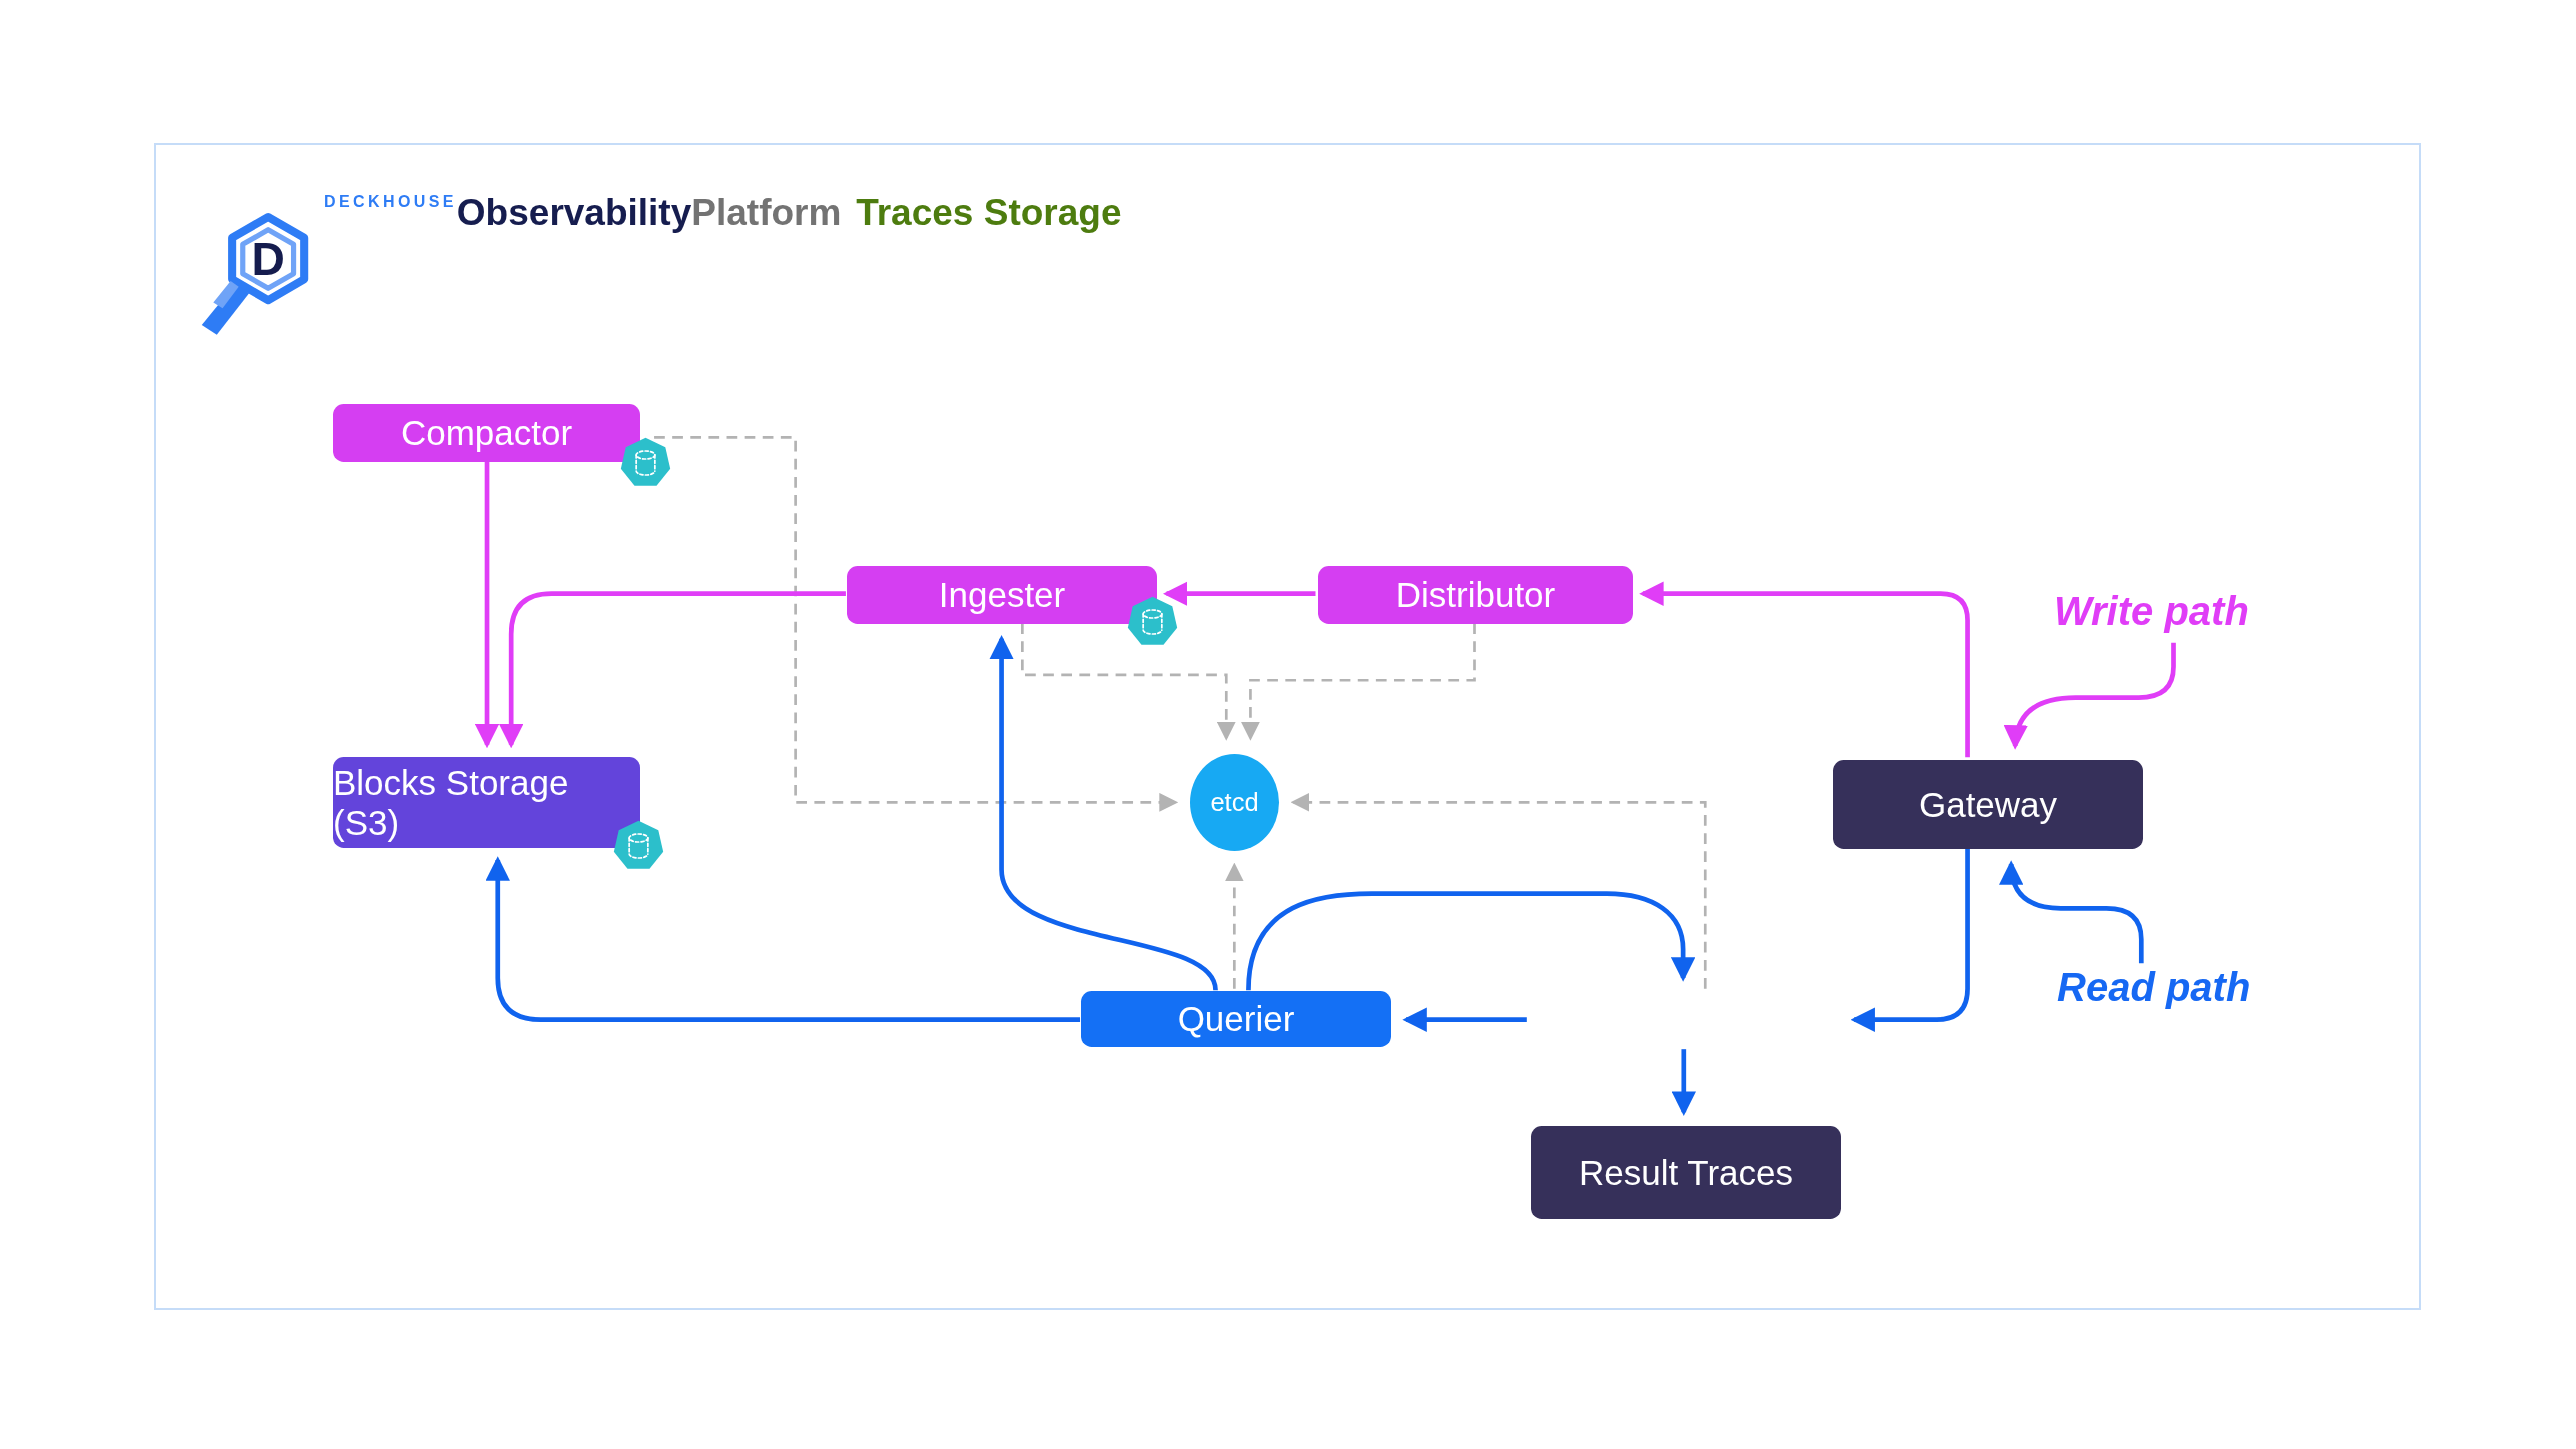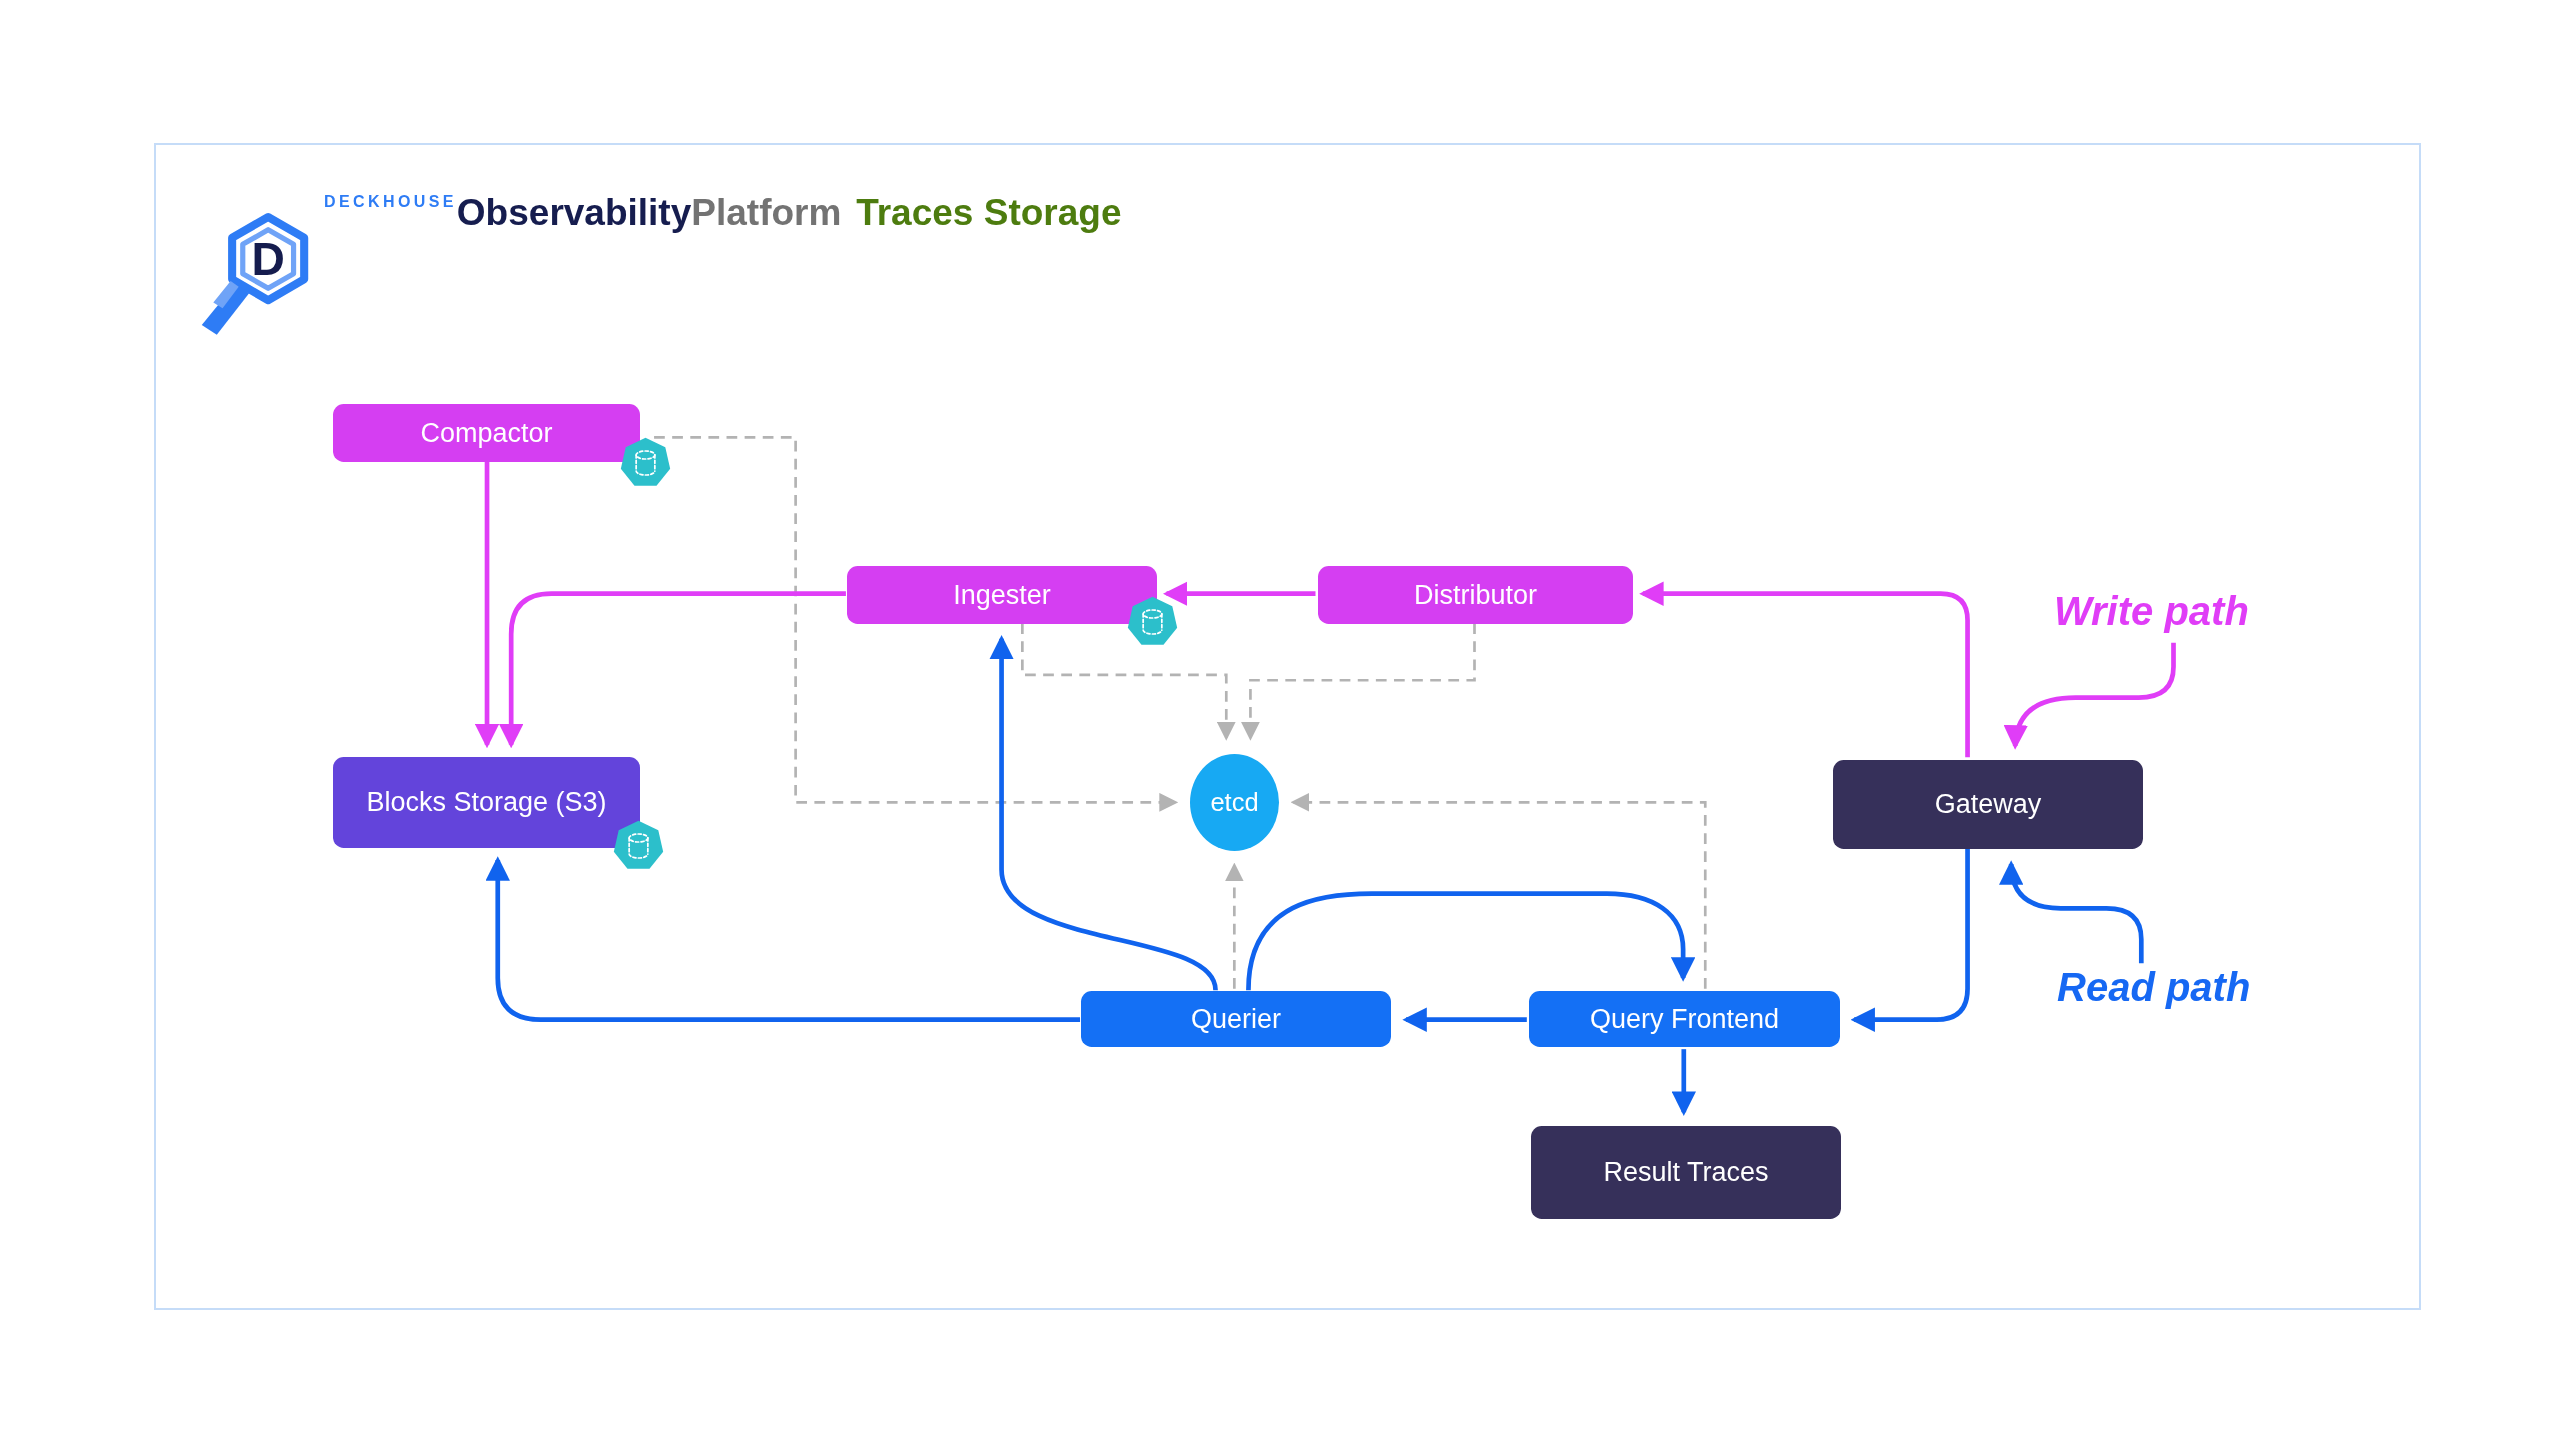--- a/index.html
+++ b/index.html
@@ -17,21 +17,21 @@
   .logo-brand{font-size:16px;font-weight:bold;letter-spacing:3.4px;color:#2e7cf5;margin-bottom:5.4px;}
   .logo-line1{font-size:37px;font-weight:bold;color:#161d4f;line-height:1.08;}
   .logo-row{display:flex;gap:14.8px;}
   .logo-line2{font-size:37px;font-weight:bold;color:#737373;line-height:1.08;}
   .logo-suffix{font-size:37px;font-weight:bold;color:#4d7c0f;line-height:1.08;}
   
   .edges{position:absolute;left:0;top:0;width:2576px;height:1449px;}
   
   .node{
     position:absolute;display:flex;align-items:center;justify-content:center;
-    color:#ffffff;font-size:27px;border-radius:10.7px;box-sizing:border-box;
+    color:#ffffff;font-size:35px;border-radius:10.7px;box-sizing:border-box;
   }
   .n-compactor{left:333px;top:404px;width:307px;height:58px;background:#d53ef2;}
   .n-ingester{left:847px;top:566px;width:310px;height:58px;background:#d53ef2;}
   .n-distributor{left:1318px;top:566px;width:315px;height:58px;background:#d53ef2;}
   .n-blocks{left:333px;top:757px;width:307px;height:91px;background:#6344db;}
   .n-gateway{left:1833px;top:760px;width:310px;height:89px;background:#36305a;}
   .n-querier{left:1081px;top:991px;width:310px;height:56px;background:#1470f5;}
   .n-qf{left:1529px;top:991px;width:311px;height:56px;background:#1470f5;}
   .n-result{left:1531px;top:1126px;width:310px;height:93px;background:#36305a;}
   .n-etcd{left:1190px;top:754px;width:89px;height:97px;background:#17a9f3;border-radius:50%;font-size:25.5px;}
@@ -121,23 +121,20 @@
   </div>
   <div class="node n-gateway">
     <span>Gateway</span>
   </div>
   <div class="node n-etcd">
     <span>etcd</span>
   </div>
   <div class="node n-querier">
     <span>Querier</span>
   </div>
-  <div class="node n-qf">
-    <span>Query Frontend</span>
-  </div>
   <div class="node n-result">
     <span>Result Traces</span>
   </div>
 
   <svg class="badge b-compactor" viewBox="0 0 80 84">
     <polygon points="40,4 69.7,18.3 77,50.5 56.5,76.2 23.5,76.2 3,50.5 10.3,18.3" fill="#2cbfcb"></polygon>
     <g stroke="#ffffff" stroke-width="2.6" fill="none" stroke-dasharray="4.5 3.5" stroke-linecap="round">
       <ellipse cx="40" cy="30" rx="14" ry="6"></ellipse>
       <path d="M26 30 L26 54"></path>
         <path d="M54 30 L54 54"></path>

